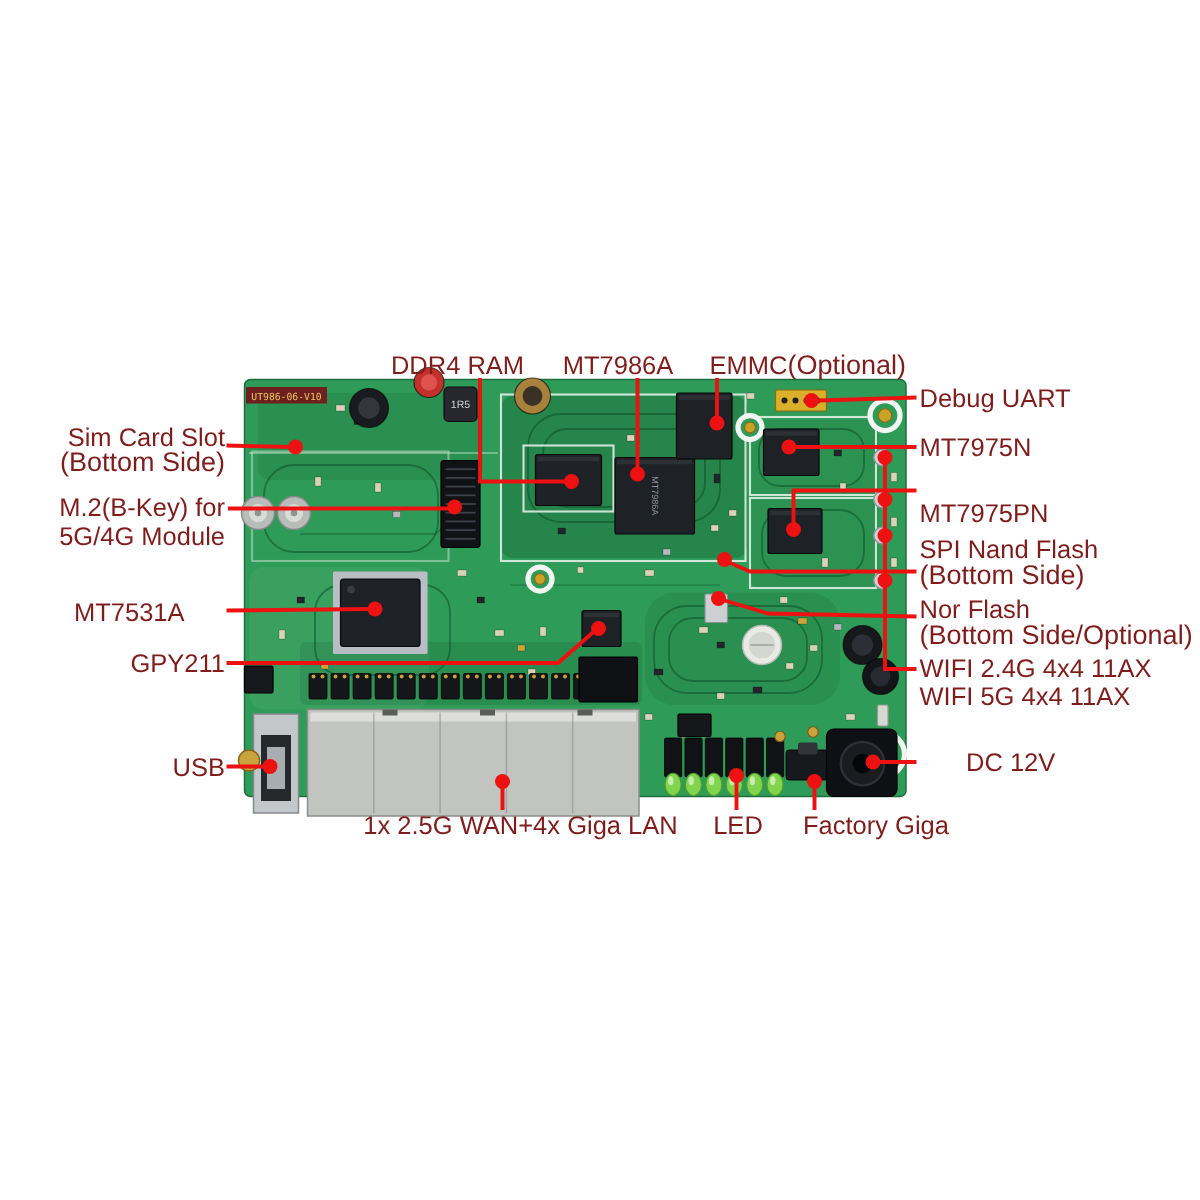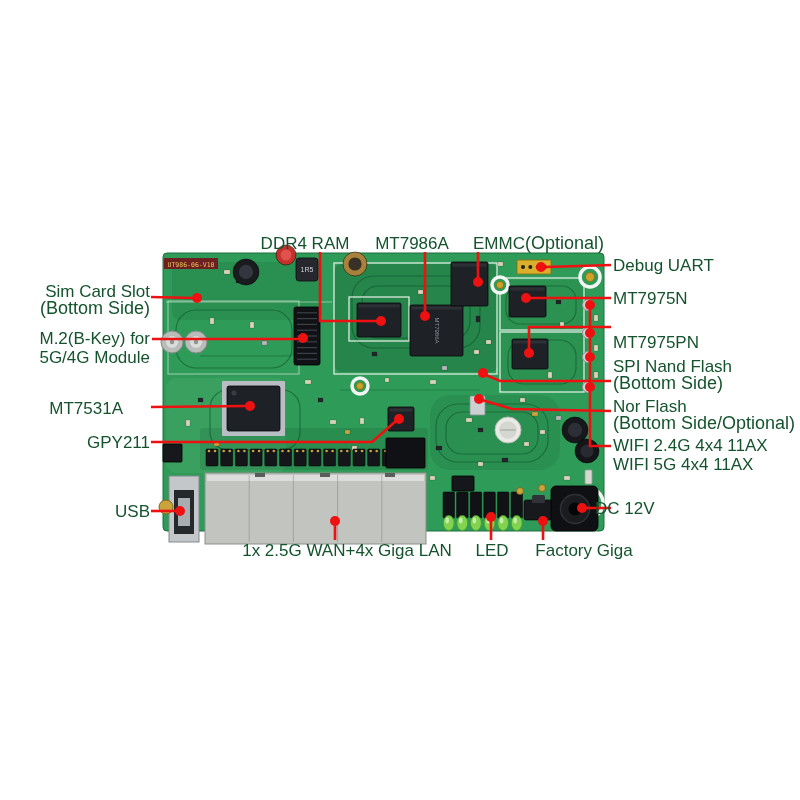--- a/index.html
+++ b/index.html
@@ -1,20 +1,20 @@
 <!DOCTYPE html>
 <html><head>
 <meta charset="utf-8">
 <style>
   html,body{margin:0;padding:0;background:#fff;}
   #figure{position:relative;width:800px;height:800px;background:#fff;overflow:hidden;
           font-family:"Liberation Sans",sans-serif;}
   #board-svg{position:absolute;left:0;top:0;}
   #labels{position:absolute;left:0;top:0;width:800px;height:800px;pointer-events:none;}
-  .lbl{position:absolute;color:#14532d;white-space:nowrap;}
+  .lbl{position:absolute;color:#7f1d1d;white-space:nowrap;}
   .lbl .lg{display:block;font-size:17px;line-height:19px;}
   .lbl .sm{display:block;font-size:18px;line-height:15px;}
   .lbl .lg.inline,.lbl .sm.inline{display:inline;}
   .lbl.a-right{text-align:right;}
   .lbl.a-center{text-align:center;transform:translateX(-50%);}
 </style>
 </head>
 <body>
 
 <div id="figure">
@@ -407,21 +407,21 @@
         <span class="sm">(Bottom Side)</span>
       </div>
       <div class="lbl a-left" style="top: 397px; left: 613px;">
         <span class="lg">Nor Flash</span>
         <span class="sm">(Bottom Side/Optional)</span>
       </div>
       <div class="lbl a-left" style="top: 436px; left: 613px;">
         <span class="lg">WIFI 2.4G 4x4 11AX</span>
         <span class="lg">WIFI 5G 4x4 11AX</span>
       </div>
-      <div class="lbl a-left" style="top: 499px; left: 595px;">
+      <div class="lbl a-left" style="top: 499px; left: 644px;">
         <span class="lg">DC 12V</span>
       </div>
       <div class="lbl a-center" style="top: 541px; left: 317px; margin-left: 30px;">
         <span class="lg">1x 2.5G WAN+4x Giga LAN</span>
       </div>
       <div class="lbl a-center" style="top: 541px; left: 486px; padding-left: 12px;">
         <span class="lg">LED</span>
       </div>
       <div class="lbl a-center" style="top: 541px; left: 584px;">
         <span class="lg">Factory Giga</span>

